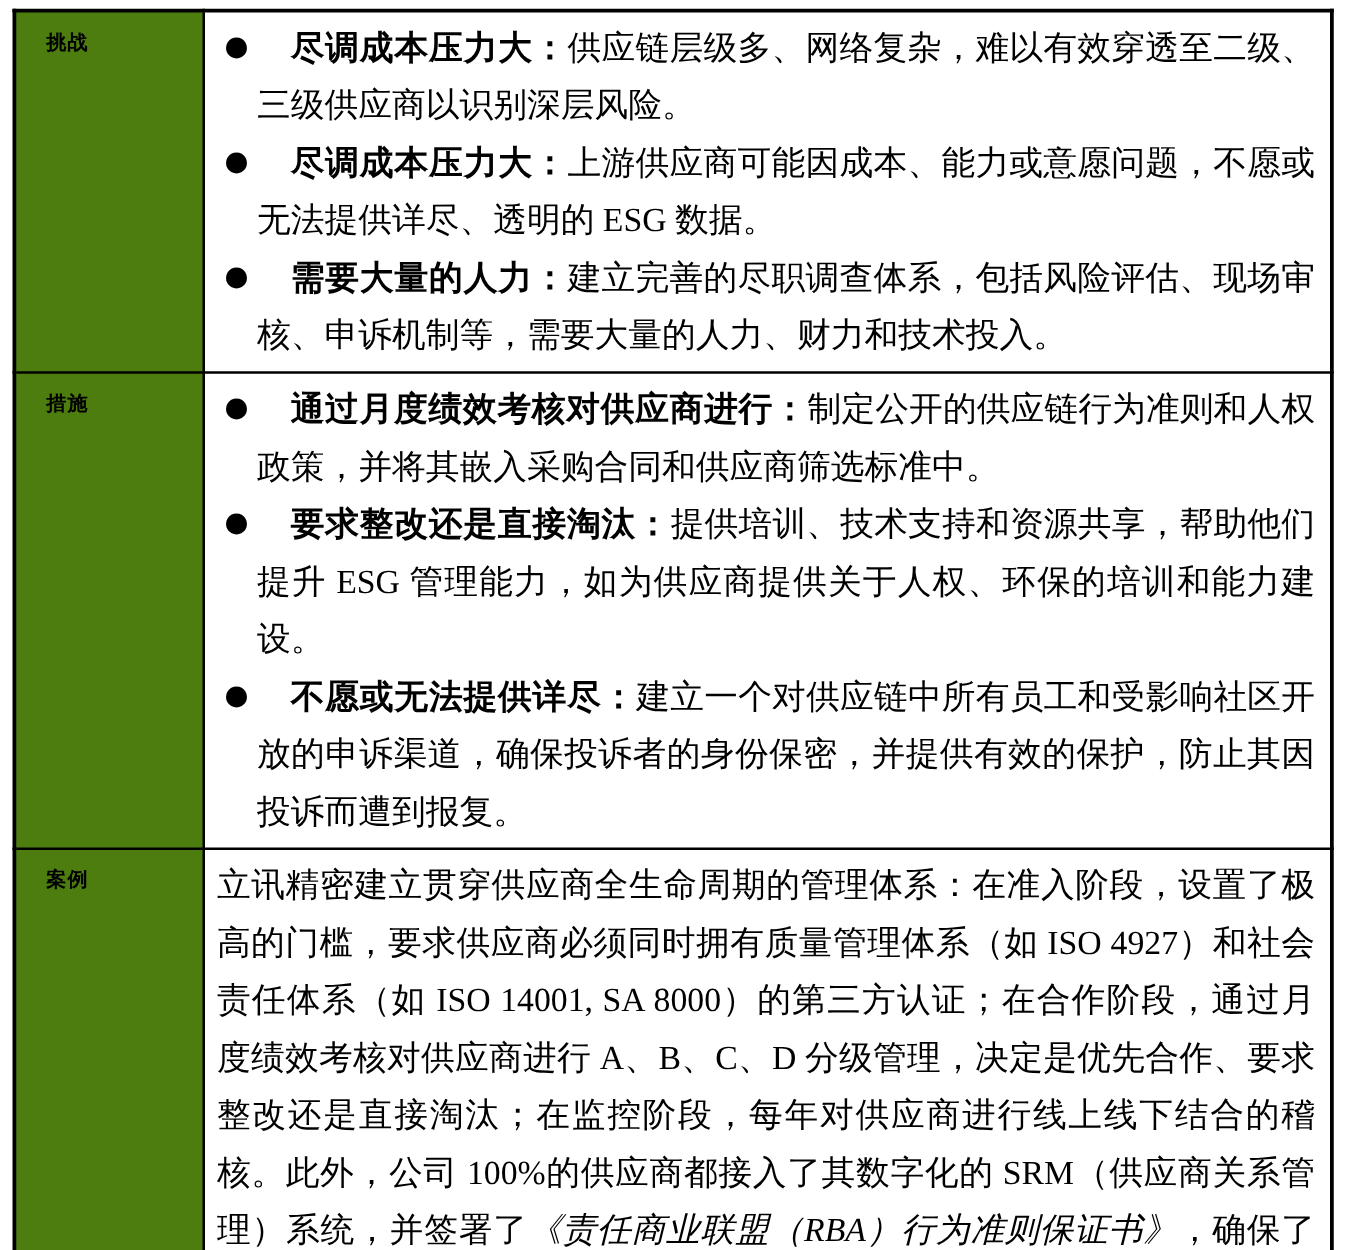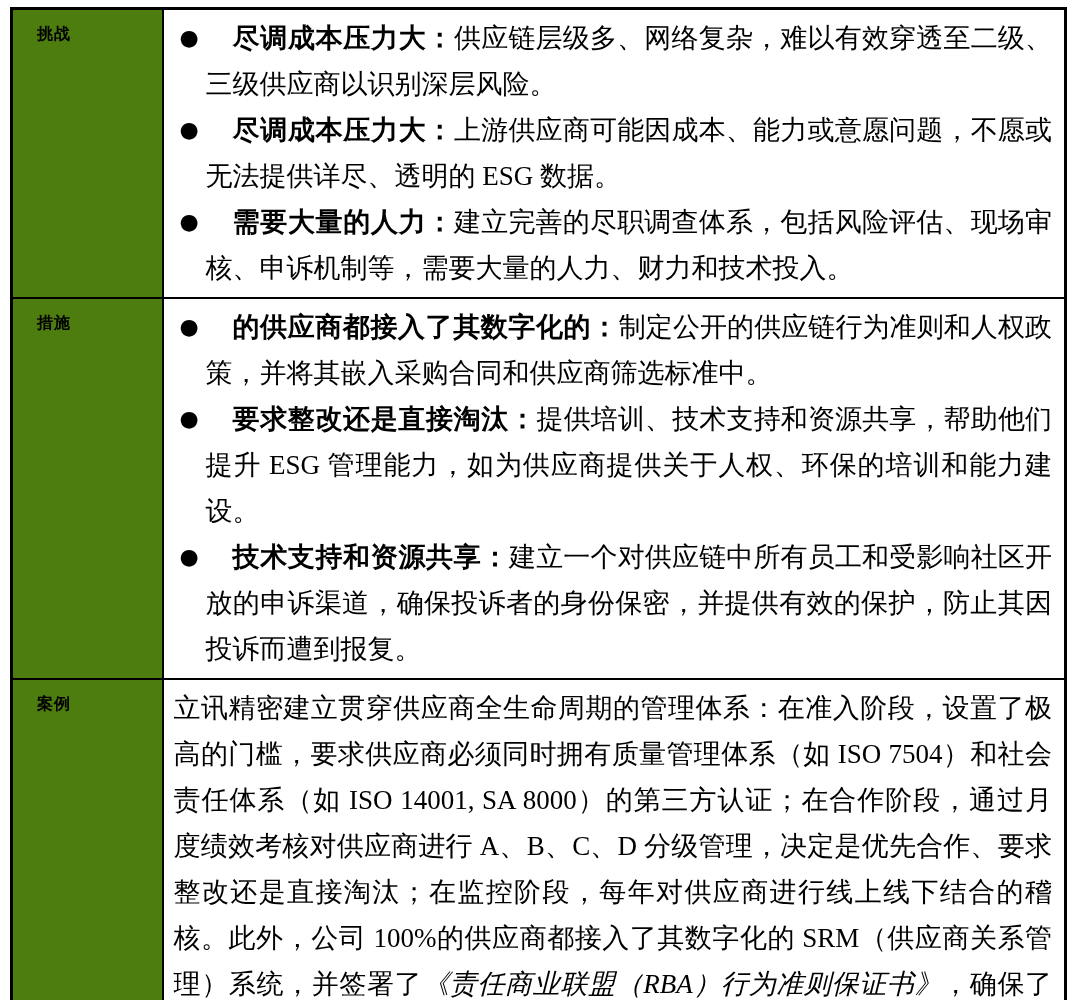--- a/index.html
+++ b/index.html
@@ -101,34 +101,34 @@
         <div class="bullet-item">
           <span class="bullet">●</span><span class="lead">需要大量的人力：</span><span>建立完善的尽职调查体系，包括风险评估、现场审核、申诉机制等，需要大量的人力、财力和技术投入。</span>
         </div>
       </td>
     </tr>
 
     <tr>
       <td class="label-cell">措施</td>
       <td class="content-cell">
         <div class="bullet-item">
-          <span class="bullet">●</span><span class="lead">的供应商都接入了其数字化的：</span><span>制定公开的供应链行为准则和人权政策，并将其嵌入采购合同和供应商筛选标准中。</span>
+          <span class="bullet">●</span><span class="lead">通过月度绩效考核对供应商进行：</span><span>制定公开的供应链行为准则和人权政策，并将其嵌入采购合同和供应商筛选标准中。</span>
         </div>
         <div class="bullet-item">
           <span class="bullet">●</span><span class="lead">要求整改还是直接淘汰：</span><span>提供培训、技术支持和资源共享，帮助他们提升 ESG 管理能力，如为供应商提供关于人权、环保的培训和能力建设。</span>
         </div>
         <div class="bullet-item">
-          <span class="bullet">●</span><span class="lead">技术支持和资源共享：</span><span>建立一个对供应链中所有员工和受影响社区开放的申诉渠道，确保投诉者的身份保密，并提供有效的保护，防止其因投诉而遭到报复。</span>
+          <span class="bullet">●</span><span class="lead">不愿或无法提供详尽：</span><span>建立一个对供应链中所有员工和受影响社区开放的申诉渠道，确保投诉者的身份保密，并提供有效的保护，防止其因投诉而遭到报复。</span>
         </div>
       </td>
     </tr>
 
     <tr>
       <td class="label-cell">案例</td>
       <td class="content-cell">
         <div class="case-paragraph">
-          <span>立讯精密建立贯穿供应商全生命周期的管理体系：在准入阶段，设置了极高的门槛，要求供应商必须同时拥有质量管理体系（如 ISO 7504）和社会责任体系（如 ISO 14001, SA 8000）的第三方认证；在合作阶段，通过月度绩效考核对供应商进行 A、B、C、D 分级管理，决定是优先合作、要求整改还是直接淘汰；在监控阶段，每年对供应商进行线上线下结合的稽核。此外，公司 100%的供应商都接入了其数字化的 SRM（供应商关系管理）系统，并签署了</span><span class="book-title">《责任商业联盟（RBA）行为准则保证书》</span><span>，确保了管理流程的标准化、数字化和可追溯性。</span>
+          <span>立讯精密建立贯穿供应商全生命周期的管理体系：在准入阶段，设置了极高的门槛，要求供应商必须同时拥有质量管理体系（如 ISO 4927）和社会责任体系（如 ISO 14001, SA 8000）的第三方认证；在合作阶段，通过月度绩效考核对供应商进行 A、B、C、D 分级管理，决定是优先合作、要求整改还是直接淘汰；在监控阶段，每年对供应商进行线上线下结合的稽核。此外，公司 100%的供应商都接入了其数字化的 SRM（供应商关系管理）系统，并签署了</span><span class="book-title">《责任商业联盟（RBA）行为准则保证书》</span><span>，确保了管理流程的标准化、数字化和可追溯性。</span>
         </div>
       </td>
     </tr>
   </tbody>
     </table>
 </div>
 
 </body></html>

